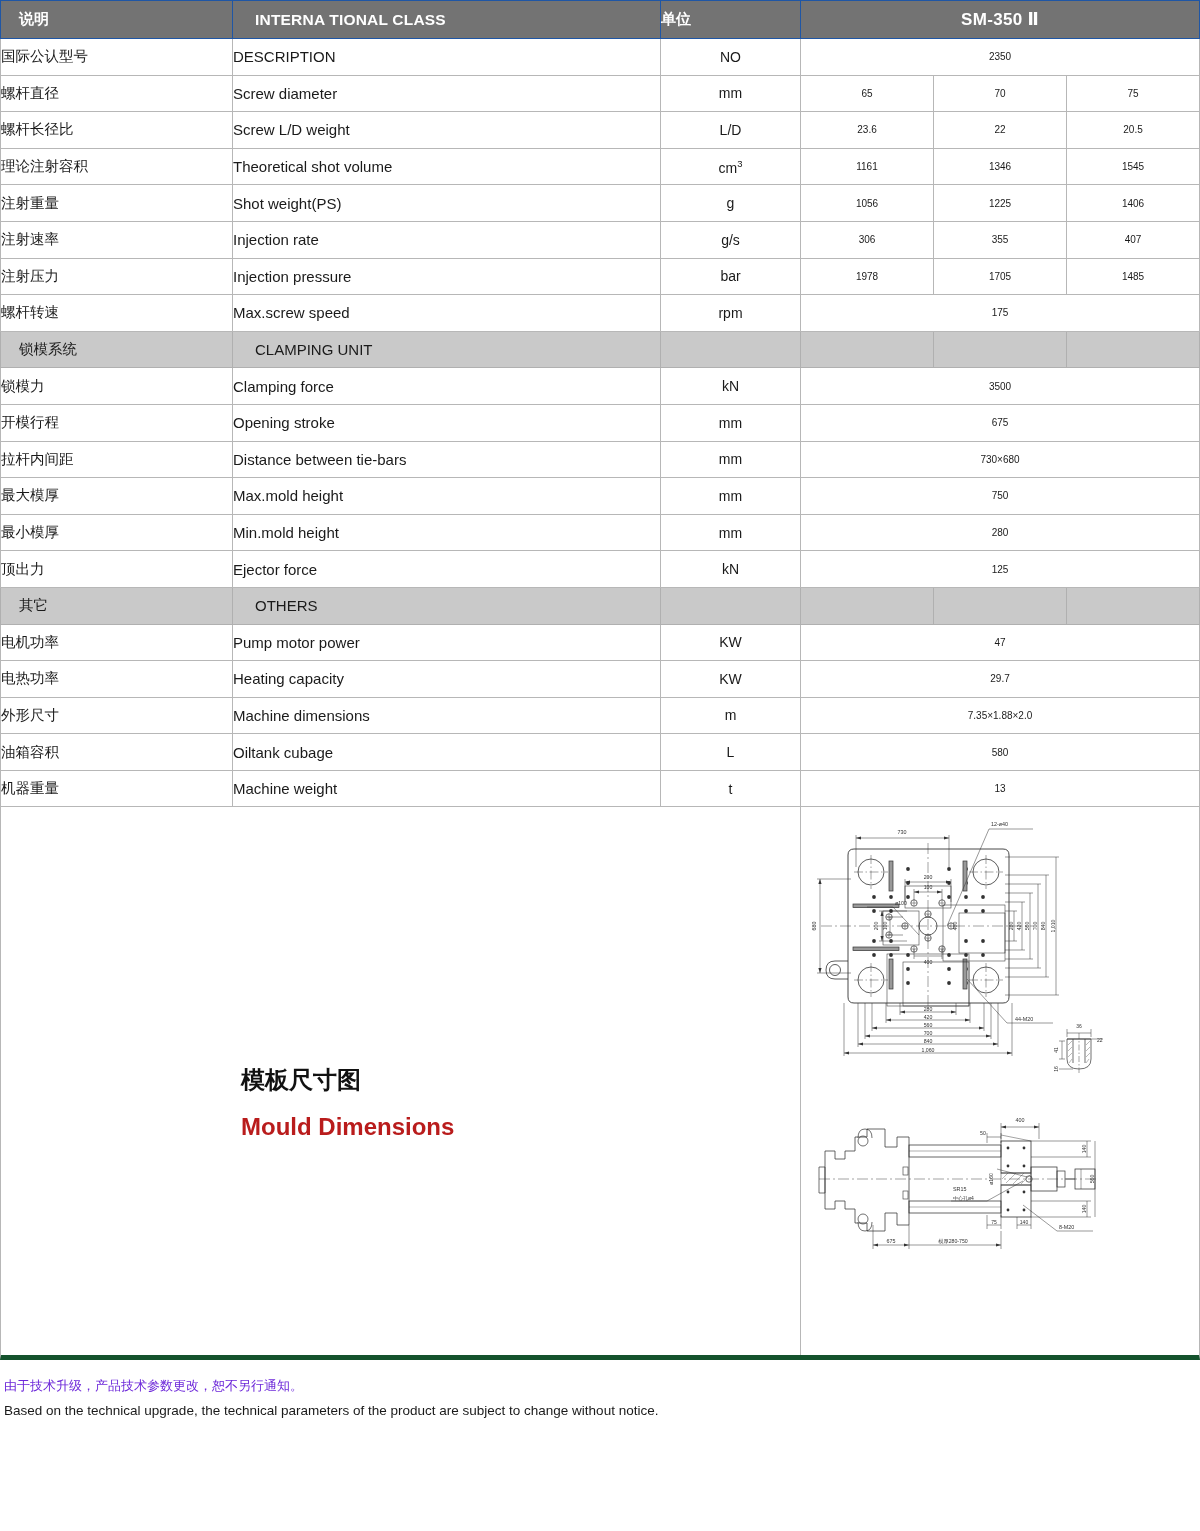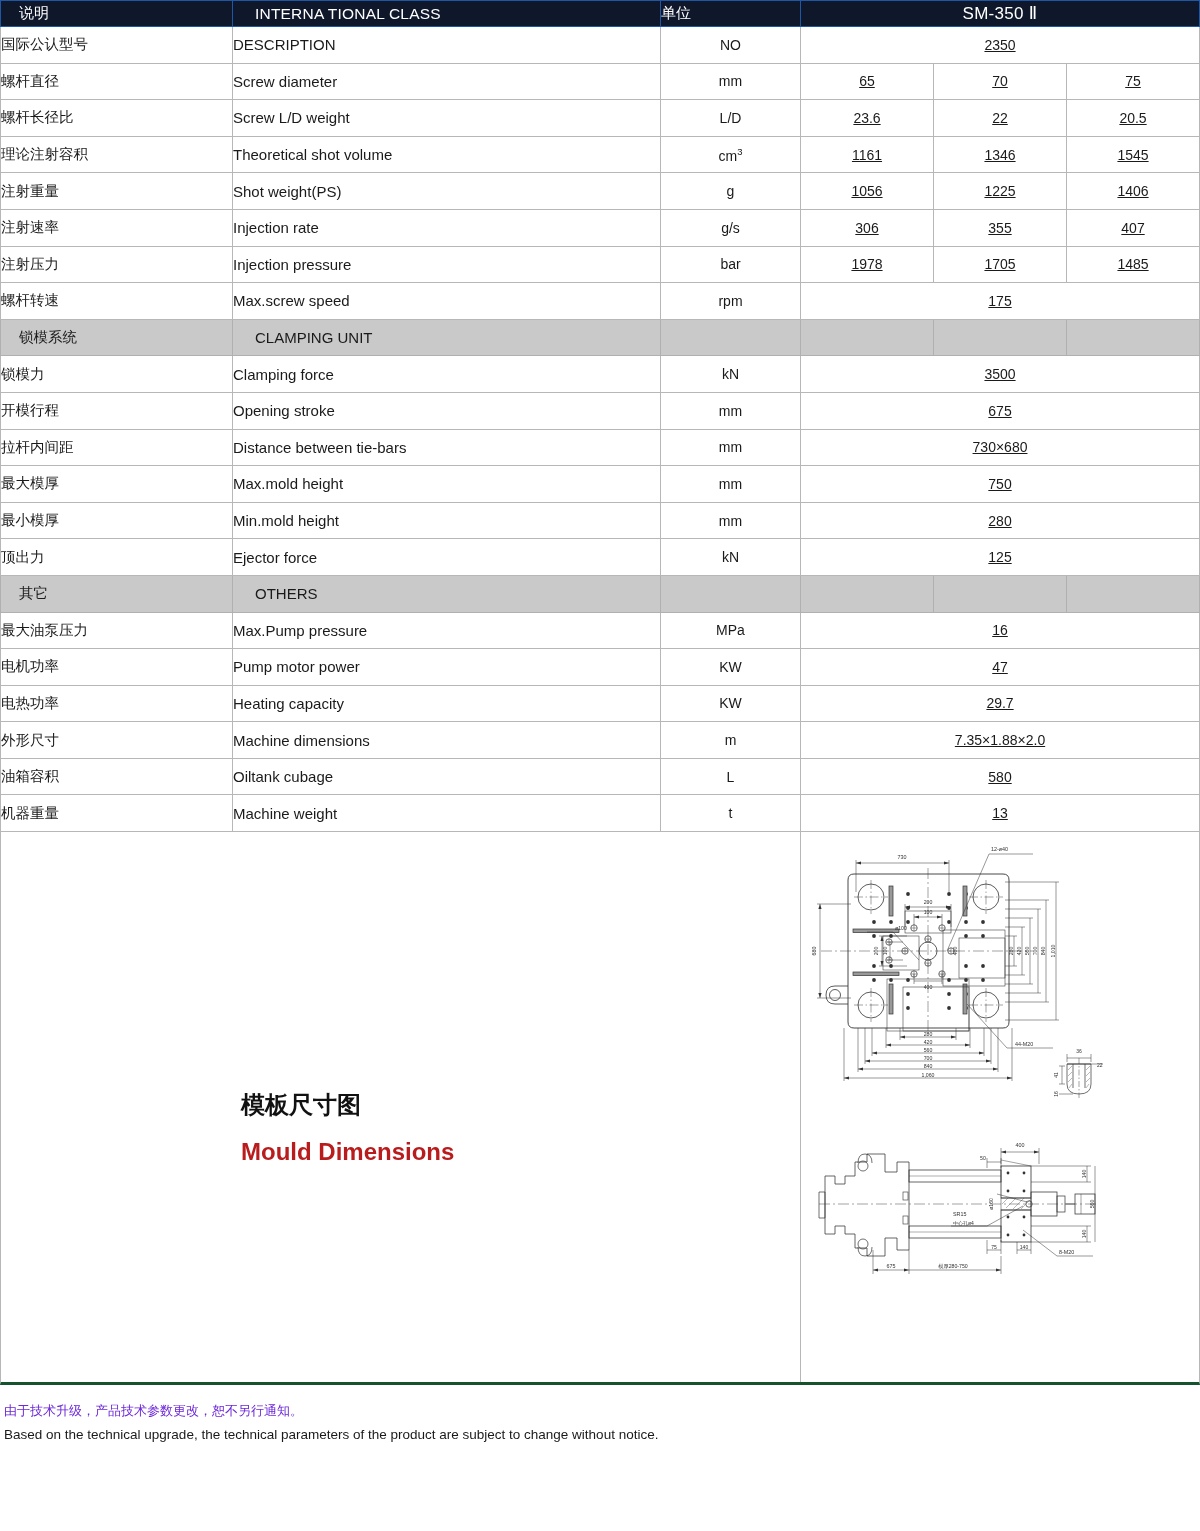--- a/index.html
+++ b/index.html
@@ -26,56 +26,56 @@
 
   .spec-table td, .spec-table th {
     border: 1px solid #b7b7b7;
     padding: 0;
     height: 36.6px;
     vertical-align: middle;
   }
 
   
   tr.row-header td {
-    background: #0f172a;
+    background: #737373;
     color: #ffffff;
     border-color: #1f56a5;
-    font-weight: normal;
-    height: 26px;
+    font-weight: bold;
+    height: 38px;
   }
   tr.row-header .cn   { font-size: 15px; padding-left: 18px; }
   tr.row-header .en   { font-size: 15.5px; padding-left: 22px; letter-spacing: .2px; }
   tr.row-header .unit { font-size: 15px; text-align: left; }
   tr.row-header .model{ font-size: 17px; text-align: center; letter-spacing: .3px; }
 
   
   tr.row-section td {
     background: #c9c9c9;
     border-color: #b0b0b0;
   }
   tr.row-section .cn { font-size: 14.5px; padding-left: 18px; }
   tr.row-section .en { font-size: 15px;   padding-left: 22px; }
   tr.row-section .abc{ font-size: 15px; text-align: center; }
 
   
   .cn   { font-size: 14.5px; padding-left: 18px; }
   .en   { font-size: 15px;   padding-left: 22px; }
   .unit { font-size: 14px;   text-align: center; }
-  .val  { font-size: 14px; text-align: center; text-decoration: underline; }
+  .val  { font-size: 10px; text-align: center; }
 
   .unit sup { font-size: 9.5px; vertical-align: super; }
 
   
   .lower {
     position: relative;
     width: 1200px;
     height: 553px;
     border-left: 1px solid #b7b7b7;
     border-right: 1px solid #b7b7b7;
-    border-bottom: 3px solid #14532d;
+    border-bottom: 5px solid #14532d;
   }
   .lower .vdiv {
     position: absolute;
     left: 799px; top: 0; bottom: 0;
     width: 1px;
     background: #b7b7b7;
   }
   .mould-title {
     position: absolute;
     left: 240px;
@@ -223,26 +223,20 @@
         <td class="unit">kN</td>
         <td class="val" colspan="3">125</td>
       </tr>
       <tr class="row-section">
         <td class="cn">其它</td>
         <td class="en">OTHERS</td>
         <td class="unit"></td>
         <td class="abc"></td>
         <td class="abc"></td>
         <td class="abc"></td>
-      </tr>
-      <tr>
-        <td class="cn">最大油泵压力</td>
-        <td class="en">Max.Pump pressure</td>
-        <td class="unit">MPa</td>
-        <td class="val" colspan="3">16</td>
       </tr>
       <tr>
         <td class="cn">电机功率</td>
         <td class="en">Pump motor power</td>
         <td class="unit">KW</td>
         <td class="val" colspan="3">47</td>
       </tr>
       <tr>
         <td class="cn">电热功率</td>
         <td class="en">Heating capacity</td>

